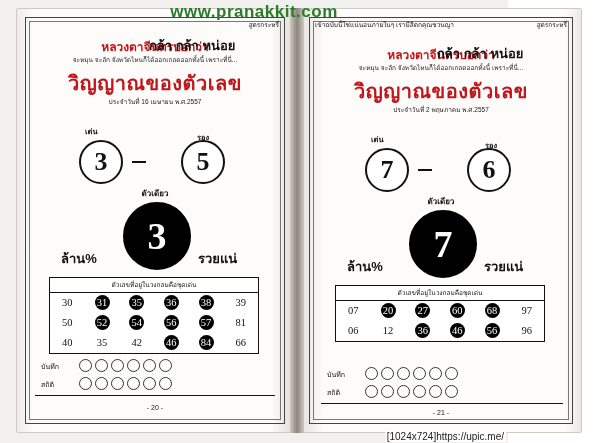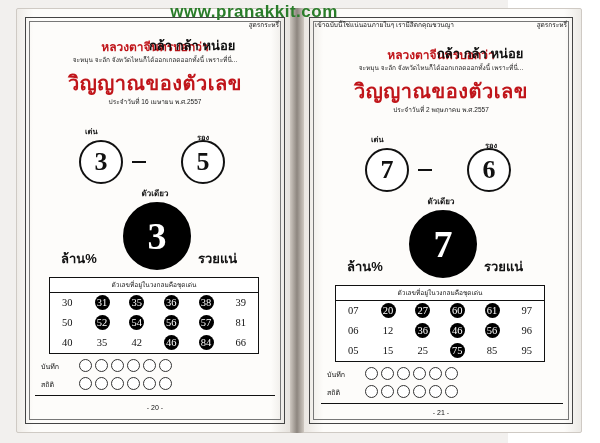--- a/index.html
+++ b/index.html
@@ -284,39 +284,31 @@
     <div class="side-label" style="left:183px;top:247px;">รวยแน่</div>
 
     <div class="grid-box" style="left:34px;top:276px;width:208px;">
       <div class="grid-title">ตัวเลขที่อยู่ในวงกลมคือชุดเด่น</div>
       <div>
         <div class="grid-row">
           <div class="grid-cell"><span>07</span></div>
           <div class="grid-cell hl"><span>20</span></div>
           <div class="grid-cell hl"><span>27</span></div>
           <div class="grid-cell hl"><span>60</span></div>
-          <div class="grid-cell hl"><span>61</span></div>
+          <div class="grid-cell hl"><span>68</span></div>
           <div class="grid-cell"><span>97</span></div>
         </div>
         <div class="grid-row">
           <div class="grid-cell"><span>06</span></div>
           <div class="grid-cell"><span>12</span></div>
           <div class="grid-cell hl"><span>36</span></div>
           <div class="grid-cell hl"><span>46</span></div>
           <div class="grid-cell hl"><span>56</span></div>
           <div class="grid-cell"><span>96</span></div>
         </div>
-        <div class="grid-row">
-          <div class="grid-cell"><span>05</span></div>
-          <div class="grid-cell"><span>15</span></div>
-          <div class="grid-cell"><span>25</span></div>
-          <div class="grid-cell hl"><span>75</span></div>
-          <div class="grid-cell"><span>85</span></div>
-          <div class="grid-cell"><span>95</span></div>
-        </div>
       </div>
     </div>
 
     <div class="note-label" style="left:26px;top:360px;">บันทึก</div>
     <div class="bubble-row" style="left:64px;top:358px;">
       <div class="bubble"></div>
       <div class="bubble"></div>
       <div class="bubble"></div>
       <div class="bubble"></div>
       <div class="bubble"></div>
@@ -329,13 +321,14 @@
       <div class="bubble"></div>
       <div class="bubble"></div>
       <div class="bubble"></div>
       <div class="bubble"></div>
     </div>
     <div class="hr-line" style="left:20px;top:394px;width:242px;"></div>
 
     <div class="pagenum" style="top:400px;">- 21 -</div>
   </div>
 
+  <div class="footer-tag">[1024x724]https://upic.me/</div>
 </div>
 
 </body></html>

